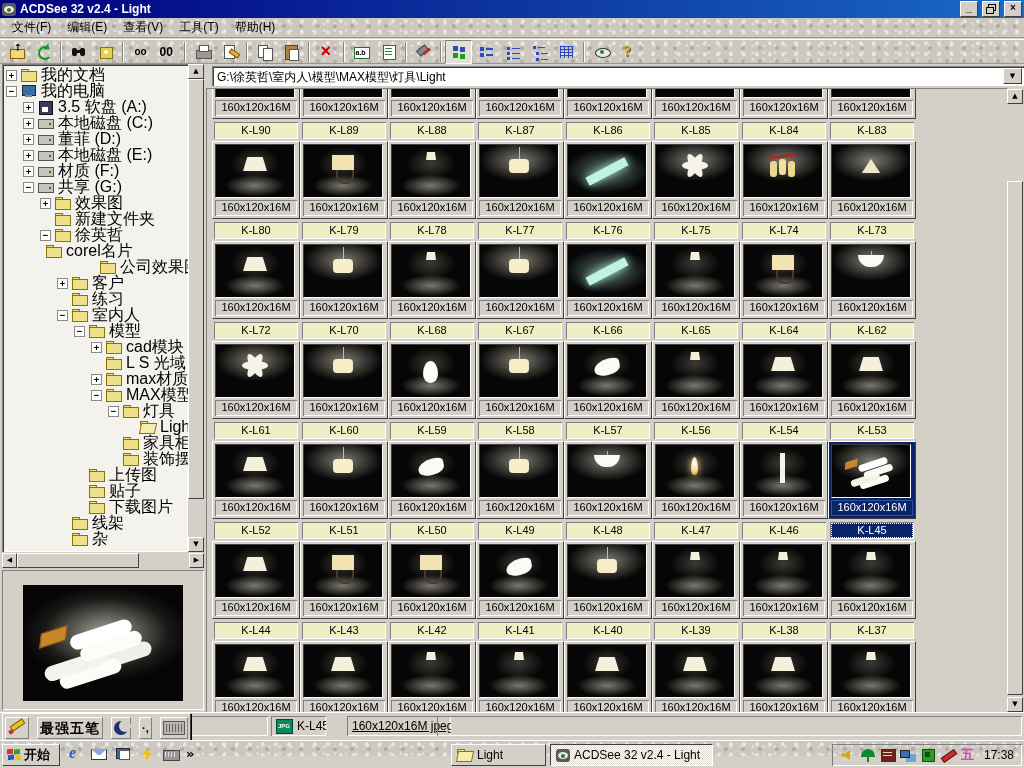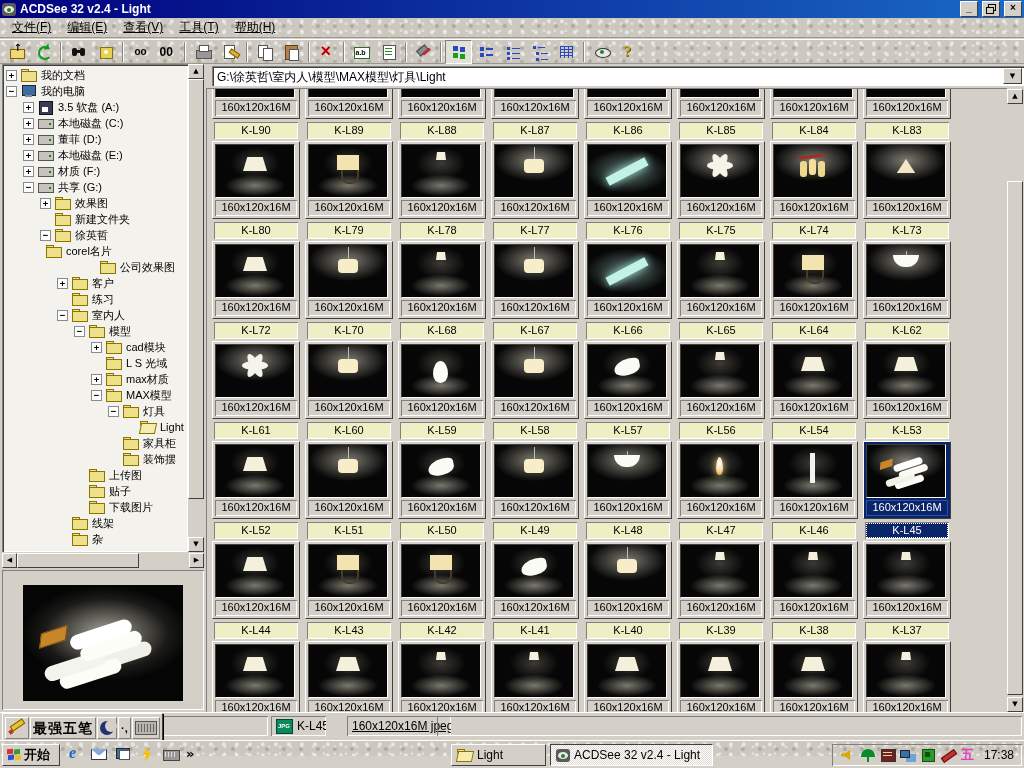--- a/index.html
+++ b/index.html
@@ -25,21 +25,21 @@
   .app-ico::after{content:"";position:absolute;left:5px;top:5px;width:4px;height:4px;background:#1e8a1e;border-radius:50%;}
   .title-text{flex:1;font-weight:bold;font-size:12px;white-space:nowrap;overflow:hidden;}
   .sysbtn{width:16px;height:14px;background:var(--face);border:1px solid;border-color:#fff #404040 #404040 #fff;
     font:bold 10px/12px "Liberation Sans",sans-serif;text-align:center;color:#000;flex:none;position:relative;}
   .sysbtn.restore::before{content:"";position:absolute;left:5px;top:2px;width:6px;height:5px;border:1px solid #000;}
   .sysbtn.restore::after{content:"";position:absolute;left:3px;top:5px;width:6px;height:5px;border:1px solid #000;background:var(--face);}
 
   
   .menubar{position:absolute;left:0;top:18px;width:1024px;height:20px;display:flex;align-items:center;
     padding-left:4px;box-sizing:border-box;border-bottom:1px solid #9a968e;}
-  .menu-item{padding:2px 8px;white-space:nowrap;text-decoration:underline;}
+  .menu-item{padding:2px 8px;white-space:nowrap;}
   .toolbar{position:absolute;left:0;top:39px;width:1024px;height:25px;display:flex;align-items:center;
     padding-left:3px;box-sizing:border-box;border-bottom:1px solid #9a968e;border-top:1px solid #fff;}
   .tb-btn{width:25px;height:22px;display:flex;align-items:center;justify-content:center;border:1px solid transparent;flex:none;}
   .tb-btn.pressed{border-color:var(--sh) var(--hl) var(--hl) var(--sh);background:#e3e0d8;}
   .tb-sep{width:0;height:20px;border-left:1px solid #8a867e;border-right:1px solid #fff;margin:0 3px;flex:none;}
   .ti{position:relative;width:18px;height:18px;display:inline-block;}
   .ti-up::before{content:"";position:absolute;left:2px;top:6px;width:13px;height:8px;background:#f0d878;border:1px solid #806000;}
   .ti-up::after{content:"↑";position:absolute;left:6px;top:-1px;font:bold 10px/12px "DejaVu Sans",sans-serif;color:#000;}
   .ti-refresh::before{content:"";position:absolute;left:3px;top:3px;width:10px;height:10px;border:2px solid #0a9c1c;border-radius:50%;border-right-color:transparent;}
   .ti-refresh::after{content:"";position:absolute;right:0px;top:2px;border:4px solid transparent;border-left-color:#0a9c1c;transform:rotate(40deg);}
@@ -90,21 +90,21 @@
   .fi-folder::before,.fi-folder-docs::before,.fi-folder-open::before{content:"";position:absolute;left:0;top:0;width:6px;height:3px;background:#efe08a;border:1px solid #8a7400;}
   .fi-folder::after,.fi-folder-docs::after{content:"";position:absolute;left:0;top:2px;width:14px;height:9px;background:#efe08a;border:1px solid #8a7400;}
   .fi-folder-open::after{content:"";position:absolute;left:0;top:2px;width:14px;height:9px;background:#f7ecb0;border:1px solid #8a7400;transform:skewX(-12deg);}
   .fi-folder-docs::before{background:#e8d8f0;}
   .fi-computer::before{content:"";position:absolute;left:1px;top:0;width:12px;height:9px;background:#3b6ea5;border:1px solid #222;}
   .fi-computer::after{content:"";position:absolute;left:4px;top:10px;width:7px;height:2px;background:#888;}
   .fi-drive::before{content:"";position:absolute;left:0;top:2px;width:14px;height:8px;background:#c8c4bc;border:1px solid #555;}
   .fi-drive::after{content:"";position:absolute;right:3px;top:6px;width:2px;height:2px;background:#0a8a0a;}
   .fi-floppy::before{content:"";position:absolute;left:1px;top:0;width:12px;height:12px;background:#3a3a5a;border:1px solid #111;}
   .fi-floppy::after{content:"";position:absolute;left:4px;top:6px;width:6px;height:5px;background:#fff;}
-  .tlabel{font-size:11px;}
+  .tlabel{font-size:16px;}
 
   .scroll{position:absolute;background:#d4d0c8;}
   .sb-btn{position:absolute;background:var(--face);border:1px solid;border-color:#fff #404040 #404040 #fff;
     font:7px/13px "DejaVu Sans",sans-serif;text-align:center;color:#000;box-sizing:border-box;}
   .sb-thumb{position:absolute;background:var(--face);border:1px solid;border-color:#fff #404040 #404040 #fff;box-sizing:border-box;}
 
   .preview{position:absolute;left:2px;top:570px;width:202px;height:140px;background:var(--face);
     box-shadow:inset 1px 1px 0 var(--sh), inset -1px -1px 0 var(--hl);}
   .pv-img{position:absolute;left:21px;top:15px;width:160px;height:116px;background:#050505;overflow:hidden;}
   .pv-img .pv-glow{position:absolute;inset:0;background:radial-gradient(ellipse 70% 55% at 52% 42%,rgba(225,222,205,.75),rgba(90,88,80,.25) 55%,rgba(0,0,0,0) 75%);}
@@ -113,21 +113,21 @@
   .pv-lamp::before{content:"";position:absolute;left:-28px;top:-12px;width:26px;height:12px;background:#c8862a;transform:skewX(-25deg);border:1px solid #7a4e10;}
 
   
   .addrbar{position:absolute;left:212px;top:66px;width:812px;height:20px;background:#fff;display:flex;align-items:stretch;
     box-shadow:inset 1px 1px 0 var(--sh), inset 2px 2px 0 var(--dk), inset -1px -1px 0 var(--hl);box-sizing:border-box;}
   .addr-text{flex:1;padding:3px 4px 0 5px;white-space:nowrap;overflow:hidden;font-size:12px;}
   .addr-btn{width:17px;margin:2px 2px 2px 0;background:var(--face);border:1px solid;border-color:#fff #404040 #404040 #fff;
     font:7px/14px "DejaVu Sans",sans-serif;text-align:center;flex:none;}
   .gridview{position:absolute;left:206px;top:88px;width:800px;height:624px;background:var(--face);overflow:hidden;
     border-left:1px solid #808080;border-top:1px solid #808080;}
-  .grow{position:absolute;left:0;display:flex;gap:5px;padding-left:5px;}
+  .grow{position:absolute;left:0;display:flex;padding-left:5px;}
   .tile{width:88px;flex:none;}
   .tbox{background:var(--face);border:1px solid;border-color:#fff #404040 #404040 #fff;padding:2px;box-sizing:border-box;height:78px;}
   .timg{position:relative;width:80px;height:54px;background:#060606;border:1px solid;border-color:#404040 #fff #fff #404040;
     box-sizing:border-box;overflow:hidden;}
   .tsize{height:16px;margin-top:2px;font-size:11px;text-align:center;line-height:15px;
     box-shadow:inset 1px 1px 0 var(--sh), inset -1px -1px 0 var(--hl);color:#000;}
   .tname{margin:3px 2px 0;height:17px;background:var(--label);font-size:11px;text-align:center;line-height:16px;
     box-shadow:inset 1px 1px 0 var(--sh), inset -1px -1px 0 var(--hl);overflow:hidden;}
   .tile.sel .tbox{background:var(--sel);}
   .tile.sel .tsize{color:#fff;box-shadow:inset 1px 1px 0 #3050a0, inset -1px -1px 0 #3050a0;}
@@ -177,21 +177,21 @@
   
   .statusbar{position:absolute;left:0;top:712px;width:1024px;height:28px;border-top:1px solid #fff;}
   .sf{position:absolute;top:3px;height:20px;box-shadow:inset 1px 1px 0 var(--sh), inset -1px -1px 0 var(--hl);
     font-size:12px;line-height:20px;padding:0 5px;box-sizing:border-box;white-space:nowrap;overflow:hidden;display:flex;align-items:center;gap:4px;}
   .jpg-ico{width:15px;height:13px;background:#0a8a5a;border:1px solid #044;flex:none;position:relative;}
   .jpg-ico::before{content:"JPG";position:absolute;left:1px;top:3px;font:bold 6px/7px "Liberation Sans",sans-serif;color:#fff;}
 
   
   .imebar{position:absolute;left:2px;top:713px;height:26px;background:var(--face);
     border:1px solid;border-color:#fff #404040 #404040 #fff;box-shadow:1px 1px 0 #000;
-    display:flex;align-items:center;padding:1px 2px;gap:1px;}
+    display:flex;align-items:center;padding:1px 2px;gap:8px;}
   .ime-cell{height:20px;display:flex;align-items:center;justify-content:center;padding:0 2px;border:1px solid;border-color:#fff #808080 #808080 #fff;}
   .ime-name{font:bold 14px/18px "Liberation Sans",sans-serif;letter-spacing:1px;}
   .ime-pen{position:relative;width:18px;height:18px;}
   .ime-pen::before{content:"";position:absolute;left:2px;top:3px;width:13px;height:4px;background:#e8c030;transform:rotate(-35deg);border:1px solid #806000;}
   .ime-pen::after{content:"";position:absolute;left:1px;top:11px;width:4px;height:4px;background:#c03030;transform:rotate(-35deg);}
   .ime-moon{position:relative;width:14px;height:14px;}
   .ime-moon::before{content:"";position:absolute;inset:0;background:#203070;border-radius:50%;}
   .ime-moon::after{content:"";position:absolute;left:5px;top:-1px;width:12px;height:12px;background:var(--face);border-radius:50%;}
   .ime-punct{font:bold 11px/14px "Liberation Sans",sans-serif;}
   .ime-kbd{position:relative;width:20px;height:12px;background:#b8b4ac;border:1px solid #555;}

